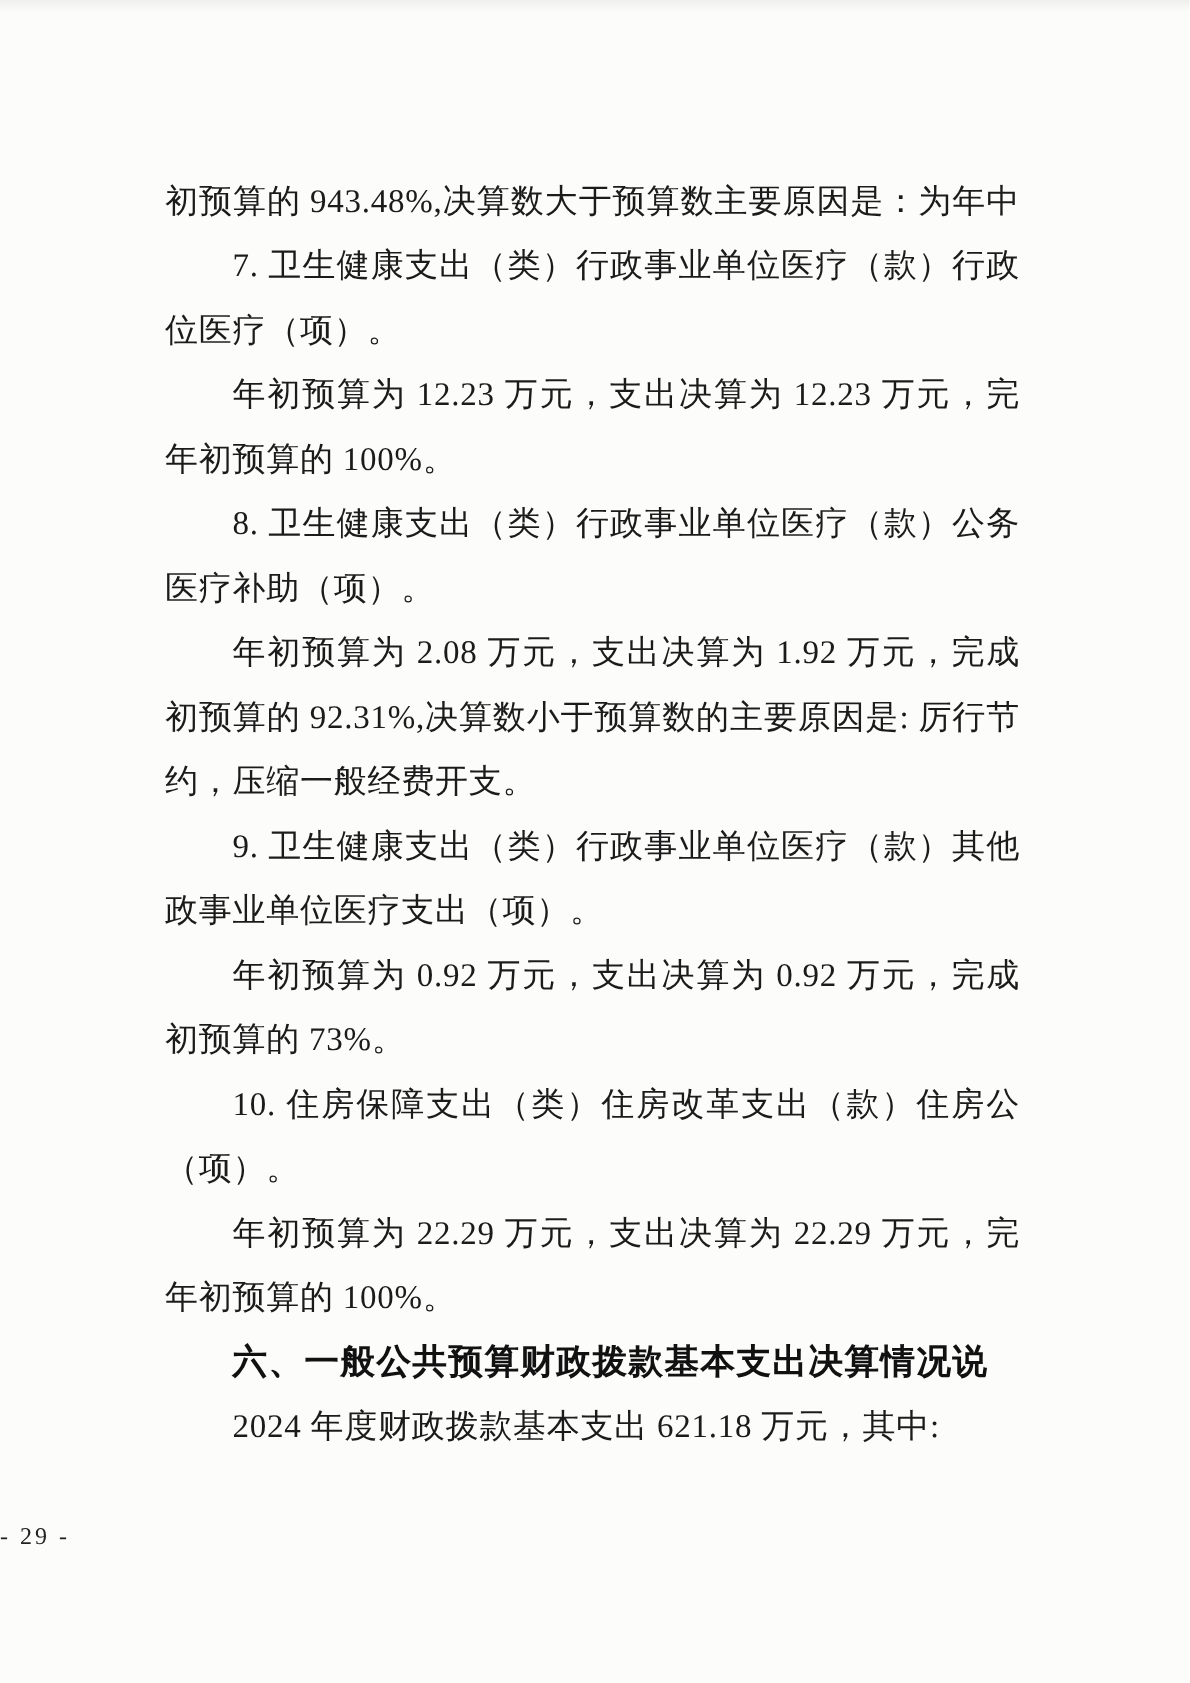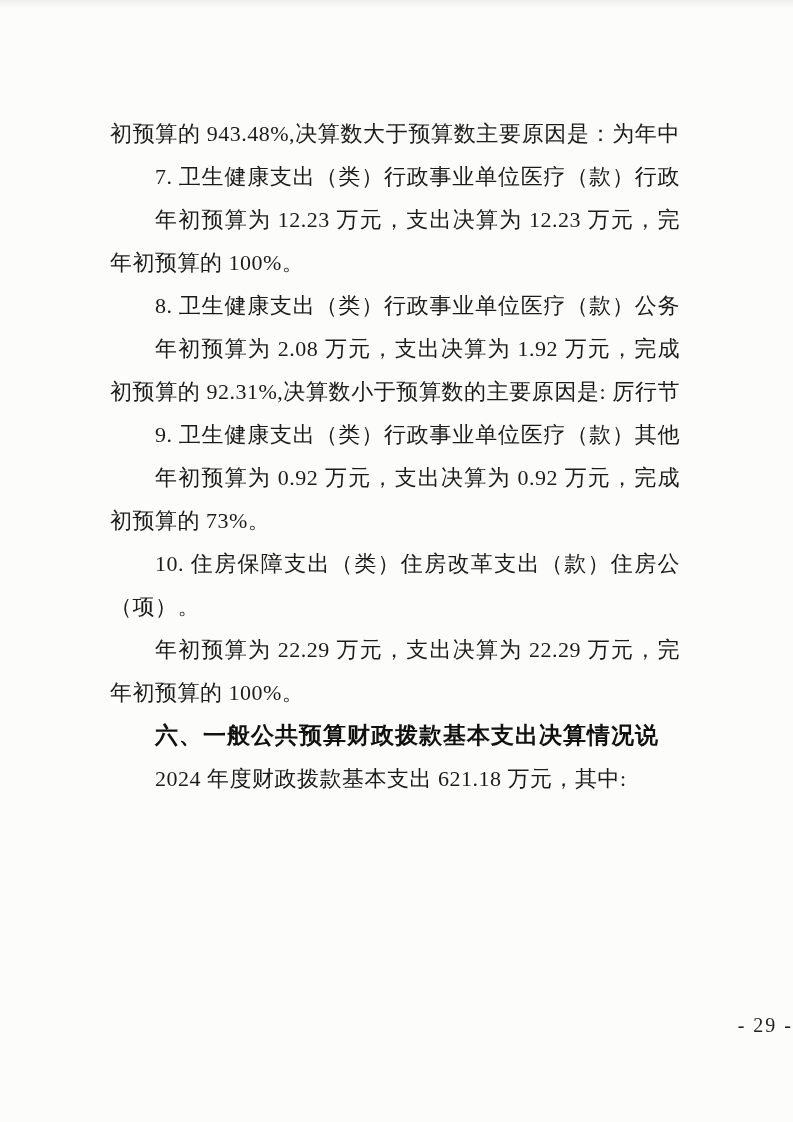--- a/index.html
+++ b/index.html
@@ -44,40 +44,44 @@
     font-weight: 700;
     font-size: 23px;
     color: #111;
     letter-spacing: 1px;
   }
   .footer {
     position: absolute;
     top: 1012px;
     left: 0;
     width: 793px;
-    text-align: right;
-    font-size: 20px;
+    text-align: left;
+    font-size: 16px;
     line-height: 26px;
     letter-spacing: 2px;
     color: #222;
   }
 </style>
 </head>
 <body>
 
 <div class="page">
   <div class="content">
     <div class="line fill">初预算的 943.48%,决算数大于预算数主要原因是：为年中追</div>
     <div class="line indent fill">7. 卫生健康支出（类）行政事业单位医疗（款）行政单</div>
+    <div class="line">位医疗（项）。</div>
     <div class="line indent fill">年初预算为 12.23 万元，支出决算为 12.23 万元，完成</div>
     <div class="line">年初预算的 100%。</div>
     <div class="line indent fill">8. 卫生健康支出（类）行政事业单位医疗（款）公务员</div>
+    <div class="line">医疗补助（项）。</div>
     <div class="line indent fill">年初预算为 2.08 万元，支出决算为 1.92 万元，完成年</div>
     <div class="line fill">初预算的 92.31%,决算数小于预算数的主要原因是: 厉行节</div>
+    <div class="line">约，压缩一般经费开支。</div>
     <div class="line indent fill">9. 卫生健康支出（类）行政事业单位医疗（款）其他行</div>
+    <div class="line">政事业单位医疗支出（项）。</div>
     <div class="line indent fill">年初预算为 0.92 万元，支出决算为 0.92 万元，完成年</div>
     <div class="line">初预算的 73%。</div>
     <div class="line indent fill">10. 住房保障支出（类）住房改革支出（款）住房公积金</div>
     <div class="line">（项）。</div>
     <div class="line indent fill">年初预算为 22.29 万元，支出决算为 22.29 万元，完成</div>
     <div class="line">年初预算的 100%。</div>
     <div class="line indent heading">六、一般公共预算财政拨款基本支出决算情况说明</div>
     <div class="line indent">2024 年度财政拨款基本支出 621.18 万元，其中:</div>
   </div>
   <div class="footer">

